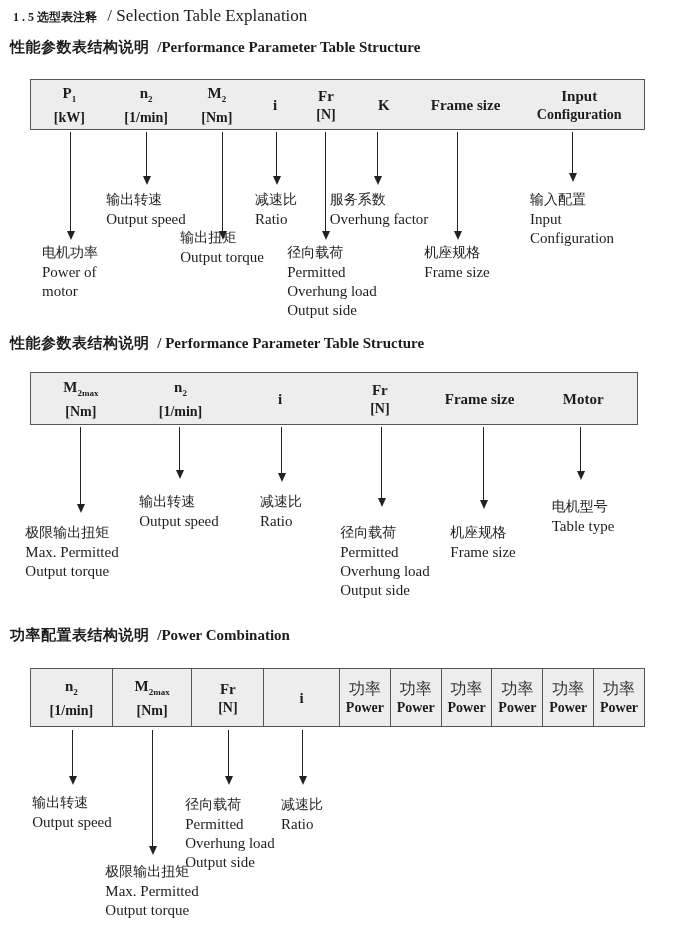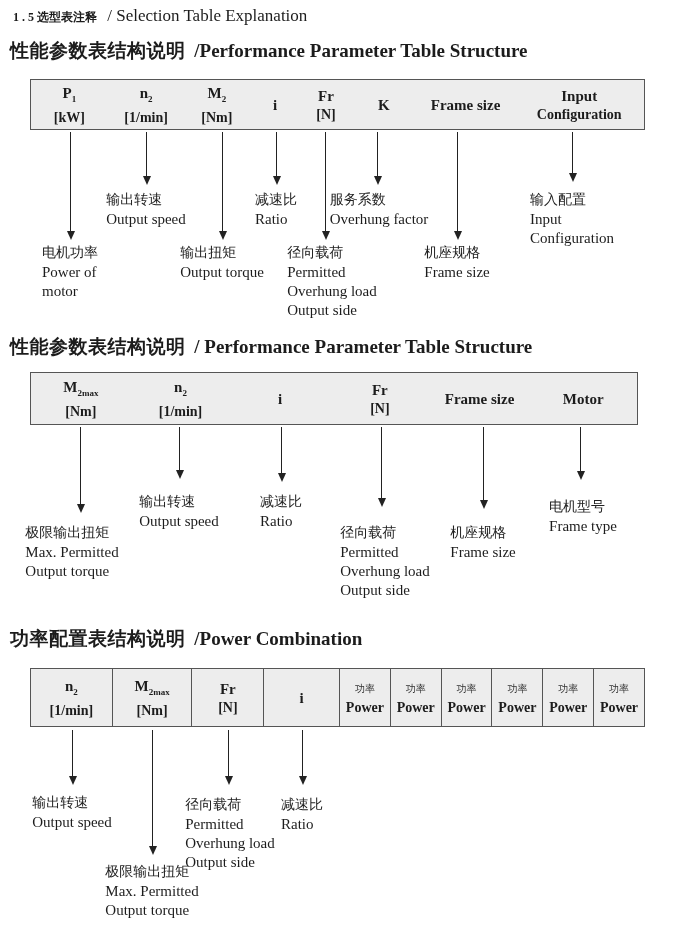--- a/index.html
+++ b/index.html
@@ -4,38 +4,38 @@
 <style>
   html,body { margin:0; padding:0; background:#ffffff; }
   .page {
     position:relative; width:695px; height:931px; background:#ffffff;
     font-family:"Liberation Serif","DejaVu Serif",serif; color:#1c1c1c; overflow:hidden;
   }
   
   .title { position:absolute; left:13px; top:6px; font-size:17px; white-space:nowrap; }
   .title .cn { font-weight:bold; font-size:12px; }
   .title .en { font-weight:normal; margin-left:6px; }
-  .h { position:absolute; left:10px; font-weight:bold; font-size:19px; white-space:nowrap; }
+  .h { position:absolute; left:10px; font-weight:bold; font-size:15px; white-space:nowrap; }
   .h .cn { letter-spacing:0.5px; }
   .h .en { margin-left:4px; }
   
   .ptable {
     position:absolute; background:#ededed; border:1px solid #555;
     display:flex; flex-direction:row; align-items:stretch; box-sizing:border-box;justify-content:space-between;
   }
   .cell {
     display:flex; flex-direction:column; justify-content:center; align-items:center;
     text-align:center; box-sizing:border-box; gap:3px;
   }
   .cell .l1 { font-weight:bold; font-size:15px; line-height:16px; }
   .cell .l1 sub { font-size:9px; font-weight:bold; }
   .cell .l2 { font-weight:bold; font-size:14px; line-height:15px; }
   .cell .l2:empty { display:none; }
   .t3 .cell + .cell { border-left:1px solid #555; }
-  .cell.power .l1 { font-weight:normal; font-size:10px; color:#333; }
+  .cell.power .l1 { font-weight:normal; font-size:16px; color:#333; }
   
   .diagram { position:absolute; left:0; width:695px; }
   .arrow { position:absolute; width:0; border-left:1px solid #222; }
   .arrow::after {
     content:""; position:absolute; left:-4.5px; top:100%;
     width:0; height:0; border:4px solid transparent; border-top:9px solid #222; border-bottom:0;
   }
   .callout { position:absolute; transform:translateX(-50%); text-align:left; white-space:nowrap; }
   .callout .cjk { font-size:14px; line-height:20px; color:#222; }
   .callout .en  { font-size:15px; line-height:19px; color:#1c1c1c; }
@@ -102,21 +102,21 @@
 
     <div class="callout" style="left:70px; top:113px">
       <div class="cjk">电机功率</div>
       <div class="en">Power of</div>
       <div class="en">motor</div>
     </div>
     <div class="callout" style="left:146px; top:60px">
       <div class="cjk">输出转速</div>
       <div class="en">Output speed</div>
     </div>
-    <div class="callout" style="left:222px; top:113px">
+    <div class="callout" style="left:222px; top:98px">
       <div class="cjk">输出扭矩</div>
       <div class="en">Output torque</div>
     </div>
     <div class="callout" style="left:276px; top:60px">
       <div class="cjk">减速比</div>
       <div class="en">Ratio</div>
     </div>
     <div class="callout" style="left:332px; top:113px">
       <div class="cjk">径向载荷</div>
       <div class="en">Permitted</div>
@@ -196,21 +196,21 @@
       <div class="en">Permitted</div>
       <div class="en">Overhung load</div>
       <div class="en">Output side</div>
     </div>
     <div class="callout" style="left:483px; top:98px">
       <div class="cjk">机座规格</div>
       <div class="en">Frame size</div>
     </div>
     <div class="callout" style="left:583px; top:72px">
       <div class="cjk">电机型号</div>
-      <div class="en">Frame type</div>
+      <div class="en">Table type</div>
     </div>
   </div>
 
   <div class="h" style="top:626px">
     <span class="cn">功率配置表结构说明</span>
     <span class="en">/Power Combination</span>
   </div>
 
   <div class="ptable t3" style="left:30px; top:668px; width:615px; height:59px">
     <div class="cell" style="width:81px">

